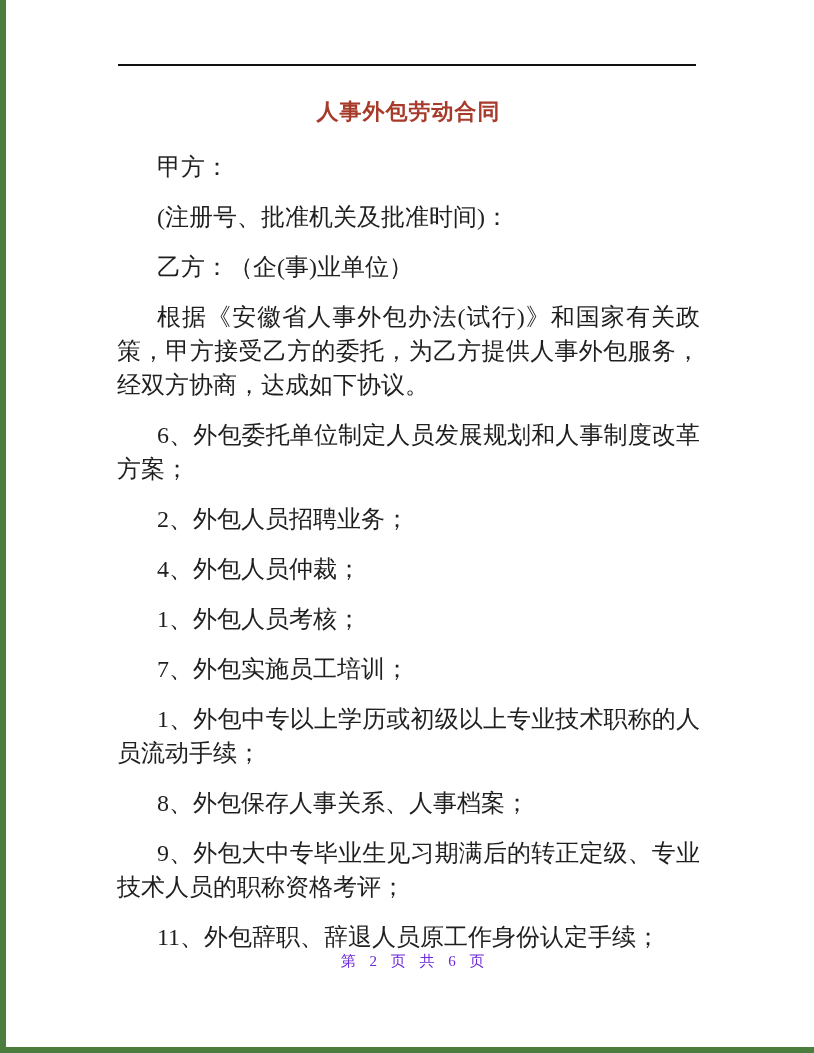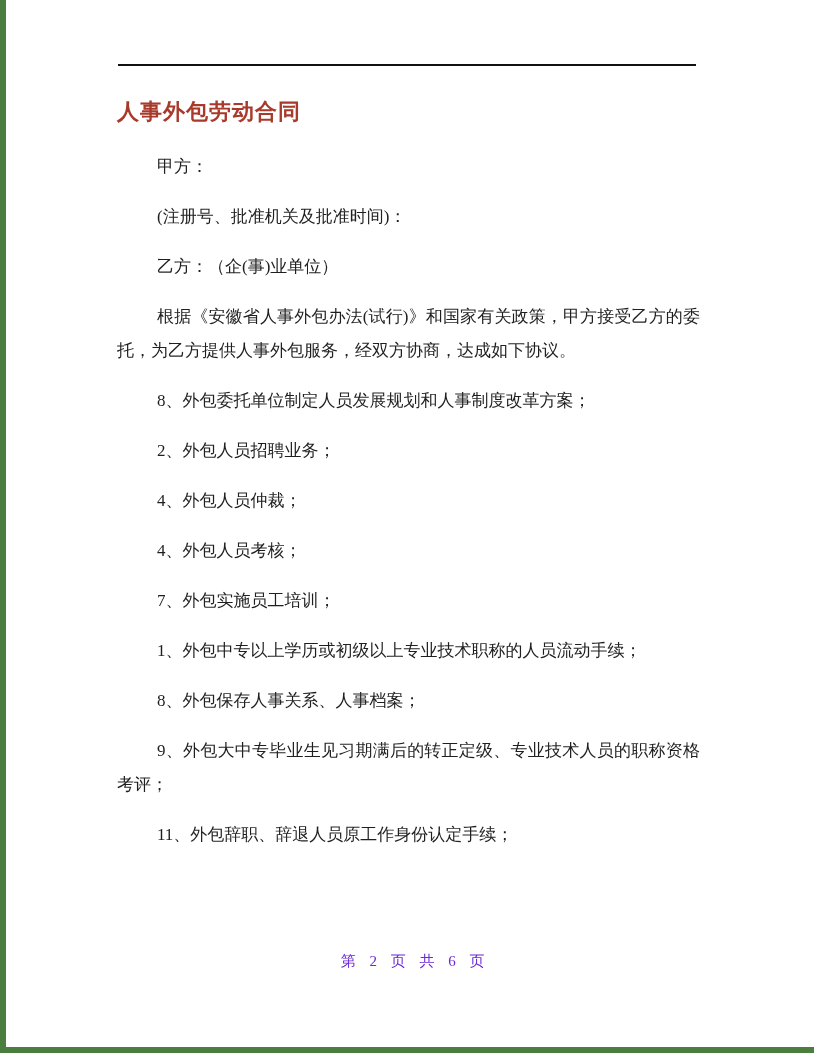--- a/index.html
+++ b/index.html
@@ -37,26 +37,27 @@
   .content {
     position: absolute;
     left: 117px; top: 90px;
     width: 583px;
   }
   .doc-title {
     margin: 7px 0 23px 0;
     font-size: 22px;
     line-height: 30px;
     font-weight: bold;
+    text-align: center;
     letter-spacing: 1px;
     color: var(--title-red, #a83a2b);
   }
   .para {
     margin: 0 0 16px 0;
-    font-size: 17px;
+    font-size: 24px;
     line-height: 34px;
     text-indent: 40px;
     text-align: justify;
     word-break: break-all;
   }
   .footer {
     position: absolute;
     left: 0; top: 948px;
     width: 100%;
     text-align: center;
@@ -75,24 +76,24 @@
   <div class="edge-bottom"></div>
   <div class="rule"></div>
 
   <div class="content">
     <h1 class="doc-title">人事外包劳动合同</h1>
     <div>
         <p class="para">甲方：</p>
         <p class="para">(注册号、批准机关及批准时间)：</p>
         <p class="para">乙方：（企(事)业单位）</p>
         <p class="para">根据《安徽省人事外包办法(试行)》和国家有关政策，甲方接受乙方的委托，为乙方提供人事外包服务，经双方协商，达成如下协议。</p>
-        <p class="para">8、外包委托单位制定人员发展规划和人事制度改革方案；</p>
+        <p class="para">6、外包委托单位制定人员发展规划和人事制度改革方案；</p>
         <p class="para">2、外包人员招聘业务；</p>
         <p class="para">4、外包人员仲裁；</p>
-        <p class="para">4、外包人员考核；</p>
+        <p class="para">1、外包人员考核；</p>
         <p class="para">7、外包实施员工培训；</p>
         <p class="para">1、外包中专以上学历或初级以上专业技术职称的人员流动手续；</p>
         <p class="para">8、外包保存人事关系、人事档案；</p>
         <p class="para">9、外包大中专毕业生见习期满后的转正定级、专业技术人员的职称资格考评；</p>
         <p class="para">11、外包辞职、辞退人员原工作身份认定手续；</p>
       </div>
   </div>
 
   <div class="footer">第 2 页 共 6 页</div>
 </div>

